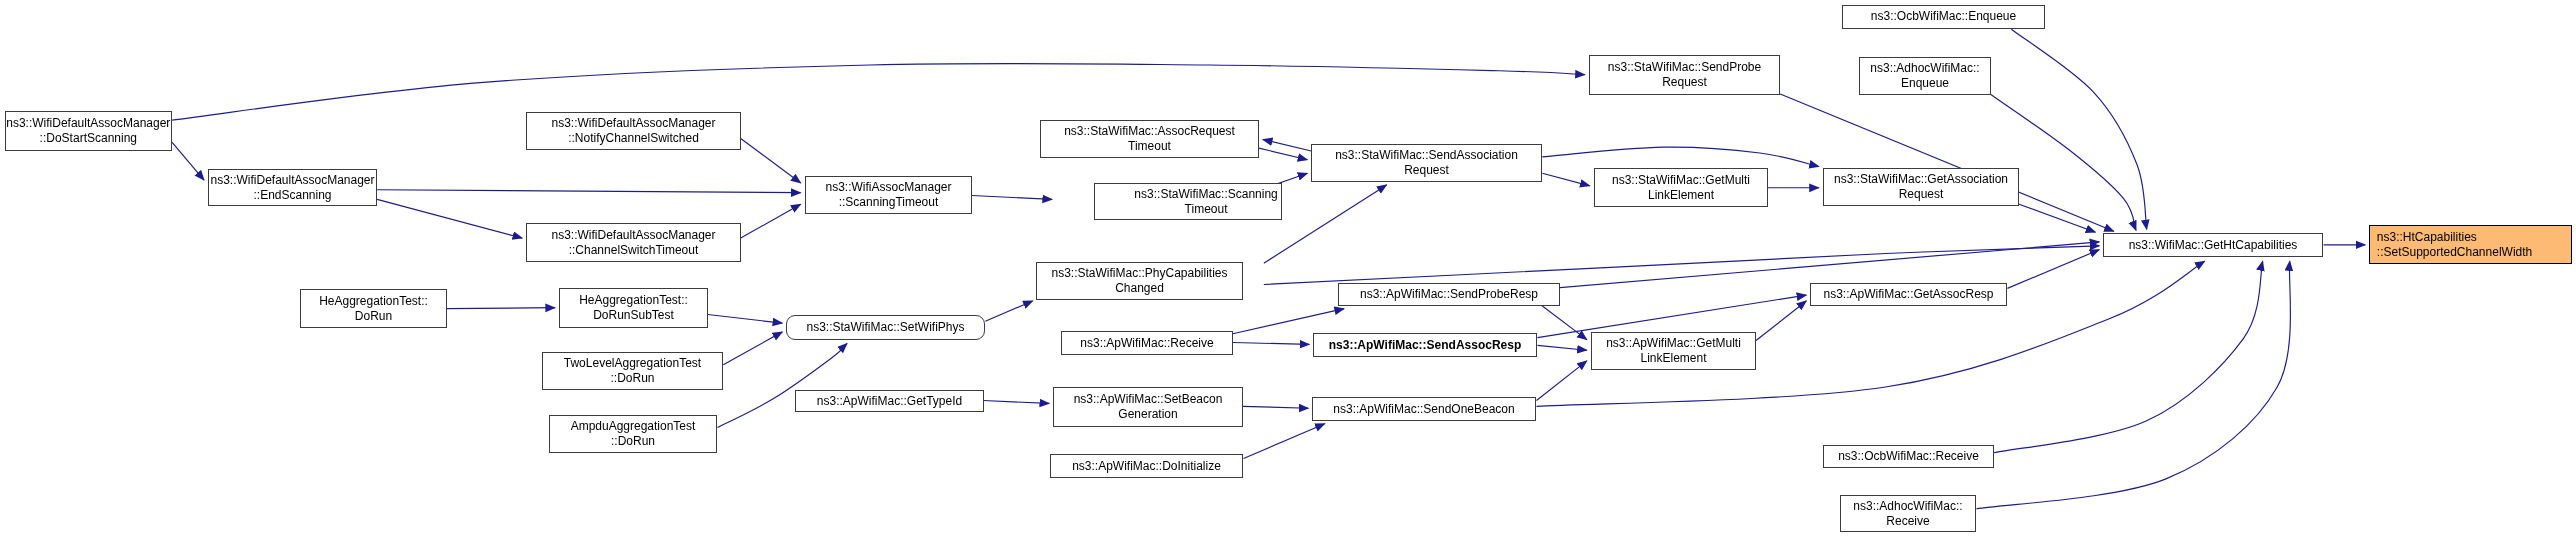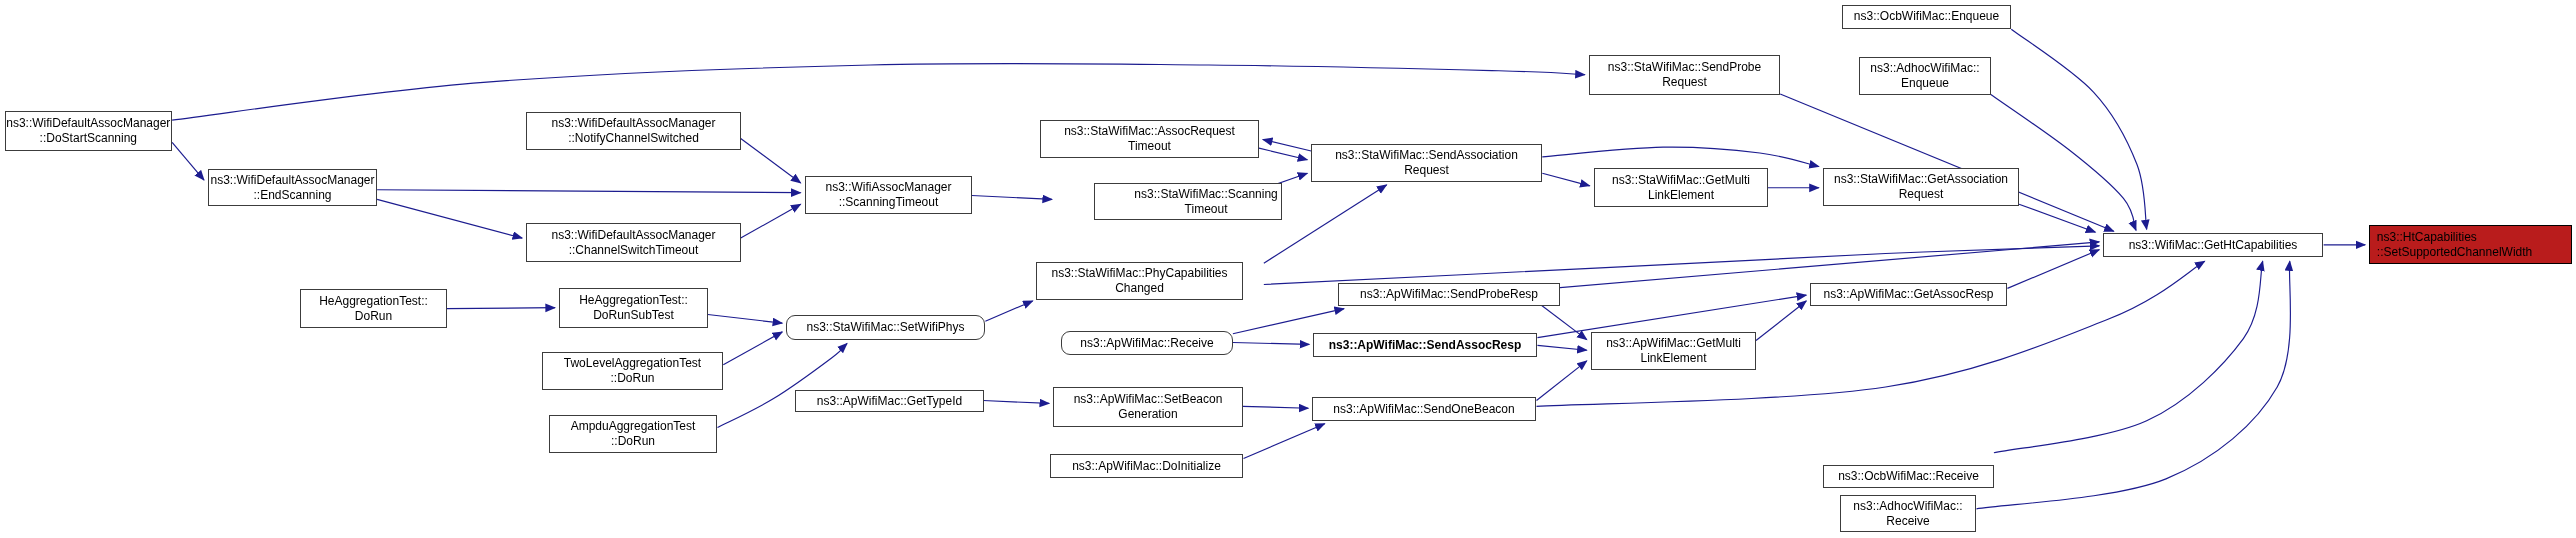--- a/index.html
+++ b/index.html
@@ -83,44 +83,44 @@
       <div class="gnode" style="left: 1036px; top: 262px; width: 207px; height: 38px;">ns3::StaWifiMac::PhyCapabilities
 Changed</div>
       <div class="gnode" style="left: 1311px; top: 144px; width: 231px; height: 38px;">ns3::StaWifiMac::SendAssociation
 Request</div>
       <div class="gnode" style="left: 1589px; top: 55px; width: 191px; height: 40px;">ns3::StaWifiMac::SendProbe
 Request</div>
       <div class="gnode" style="left: 1594px; top: 168px; width: 174px; height: 39px;">ns3::StaWifiMac::GetMulti
 LinkElement</div>
       <div class="gnode" style="left: 1823px; top: 168px; width: 196px; height: 38px; text-align: center;">ns3::StaWifiMac::GetAssociation
 Request</div>
-      <div class="gnode" style="left: 1842px; top: 4.8px; width: 169px; height: 24px;">ns3::OcbWifiMac::Enqueue</div>
+      <div class="gnode" style="left: 1842px; top: 4.8px; width: 203px; height: 24px;">ns3::OcbWifiMac::Enqueue</div>
       <div class="gnode" style="left: 1859px; top: 57px; width: 132px; height: 38px;">ns3::AdhocWifiMac::
 Enqueue</div>
       <div class="gnode" style="left: 2103px; top: 233px; width: 220px; height: 24px;">ns3::WifiMac::GetHtCapabilities</div>
-      <div class="gnode hl" style="left: 2369px; top: 225px; width: 203px; height: 39px; background: #b91c1c; border-color: rgb(0, 0, 0);">ns3::HtCapabilities
+      <div class="gnode hl" style="left: 2369px; top: 225px; width: 203px; height: 39px; background: #fdba74; border-color: rgb(0, 0, 0);">ns3::HtCapabilities
 ::SetSupportedChannelWidth</div>
       <div class="gnode" style="left: 300px; top: 289px; width: 147px; height: 39px;">HeAggregationTest::
 DoRun</div>
       <div class="gnode" style="left: 559px; top: 288px; width: 149px; height: 40px;">HeAggregationTest::
 DoRunSubTest</div>
       <div class="gnode" style="left: 542px; top: 352px; width: 181px; height: 38px;">TwoLevelAggregationTest
 ::DoRun</div>
       <div class="gnode" style="left: 549px; top: 415px; width: 168px; height: 38px;">AmpduAggregationTest
 ::DoRun</div>
       <div class="gnode" style="left: 786px; top: 315px; width: 199px; height: 25px; border-radius: 9px;">ns3::StaWifiMac::SetWifiPhys</div>
       <div class="gnode" style="left: 795px; top: 390px; width: 189px; height: 22px;">ns3::ApWifiMac::GetTypeId</div>
-      <div class="gnode" style="left: 1061px; top: 331px; width: 172px; height: 24px; border-radius: 9px;">ns3::ApWifiMac::Receive</div>
+      <div class="gnode" style="left: 1061px; top: 331px; width: 172px; height: 24px;">ns3::ApWifiMac::Receive</div>
       <div class="gnode" style="left: 1317px; top: 283px; width: 222px; height: 23px; margin-left: 21px;">ns3::ApWifiMac::SendProbeResp</div>
       <div class="gnode" style="left: 1313px; top: 333px; width: 224px; height: 24px; font-weight: bold;">ns3::ApWifiMac::SendAssocResp</div>
       <div class="gnode" style="left: 1053px; top: 387px; width: 190px; height: 40px;">ns3::ApWifiMac::SetBeacon
 Generation</div>
       <div class="gnode" style="left: 1312px; top: 397px; width: 224px; height: 24px;">ns3::ApWifiMac::SendOneBeacon</div>
       <div class="gnode" style="left: 1050px; top: 454px; width: 193px; height: 24px;">ns3::ApWifiMac::DoInitialize</div>
       <div class="gnode" style="left: 1591px; top: 332px; width: 165px; height: 38px;">ns3::ApWifiMac::GetMulti
 LinkElement</div>
       <div class="gnode" style="left: 1810px; top: 283px; width: 197px; height: 23px;">ns3::ApWifiMac::GetAssocResp</div>
-      <div class="gnode" style="left: 1823px; top: 445px; width: 171px; height: 23px; margin-top: 20px;">ns3::OcbWifiMac::Receive</div>
+      <div class="gnode" style="left: 1823px; top: 445px; width: 171px; height: 23px;">ns3::OcbWifiMac::Receive</div>
       <div class="gnode" style="left: 1840px; top: 495px; width: 136px; height: 37px;">ns3::AdhocWifiMac::
 Receive</div>
     </div>
 </div>
 
 
 </body></html>

